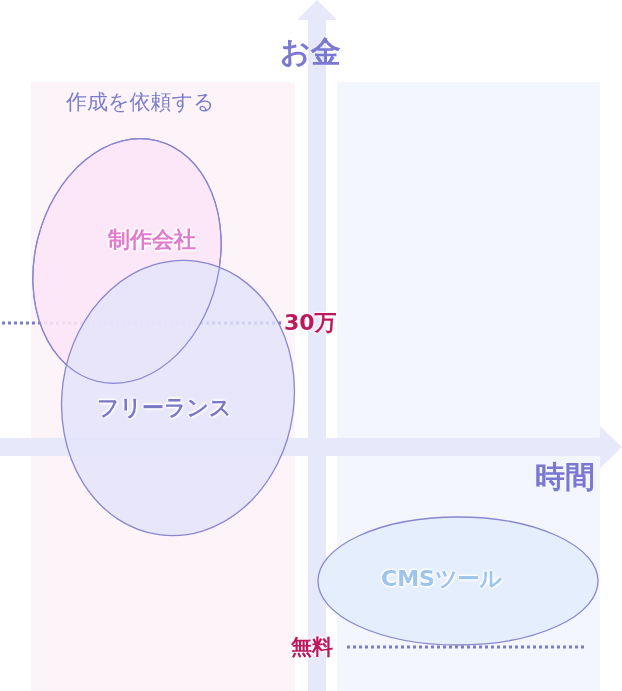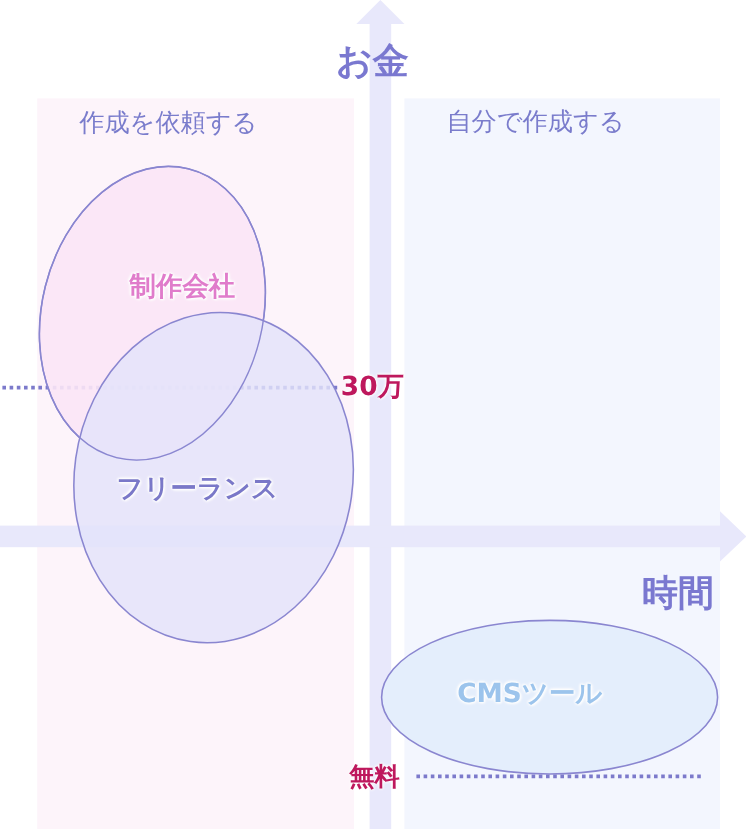--- a/index.html
+++ b/index.html
@@ -38,24 +38,23 @@
     <ellipse cx="178" cy="398" rx="116" ry="138" transform="rotate(8 178 398)" fill="#e3e3fa" fill-opacity="0.82" stroke="#8a86d0" stroke-width="1.3"></ellipse>
 
     <ellipse cx="127" cy="261" rx="92" ry="124" transform="rotate(14 127 261)" fill="none" stroke="#8a86d0" stroke-width="1.1"></ellipse>
 
     <ellipse cx="458" cy="581" rx="140" ry="64" fill="#e4eefc" stroke="#8a86d0" stroke-width="1.3"></ellipse>
 
     <line x1="347" y1="647" x2="586" y2="647" stroke="#7c7acb" stroke-width="3" stroke-dasharray="3,3"></line>
   </svg>
 
   <div class="lbl axis-title" style="left:280px; top:37px;">お金</div>
-  <div class="lbl axis-title" style="left:535px; top:480px;">時間</div>
+  <div class="lbl axis-title" style="left:535px; top:462px;">時間</div>
 
   <div class="lbl quad-title" style="left:66px; top:92px;">作成を依頼する</div>
-  <div class="lbl quad-title" style="left:372px; top:91px;">自分で作成する</div>
 
   <div class="lbl tick" style="left:284px; top:312px;">30万</div>
   <div class="lbl tick" style="left:291px; top:637px; font-size:21px;">無料</div>
 
   <div class="lbl ell-label" style="left:69px; top:229px; color:#e07ccb;padding-left:39px;">制作会社</div>
   <div class="lbl ell-label" style="left:97px; top:397px; color:#7a78c8;">フリーランス</div>
   <div class="lbl ell-label" style="left:381px; top:568px; color:#9cc4ec;">CMSツール</div>
 </div>
 
 </body></html>

